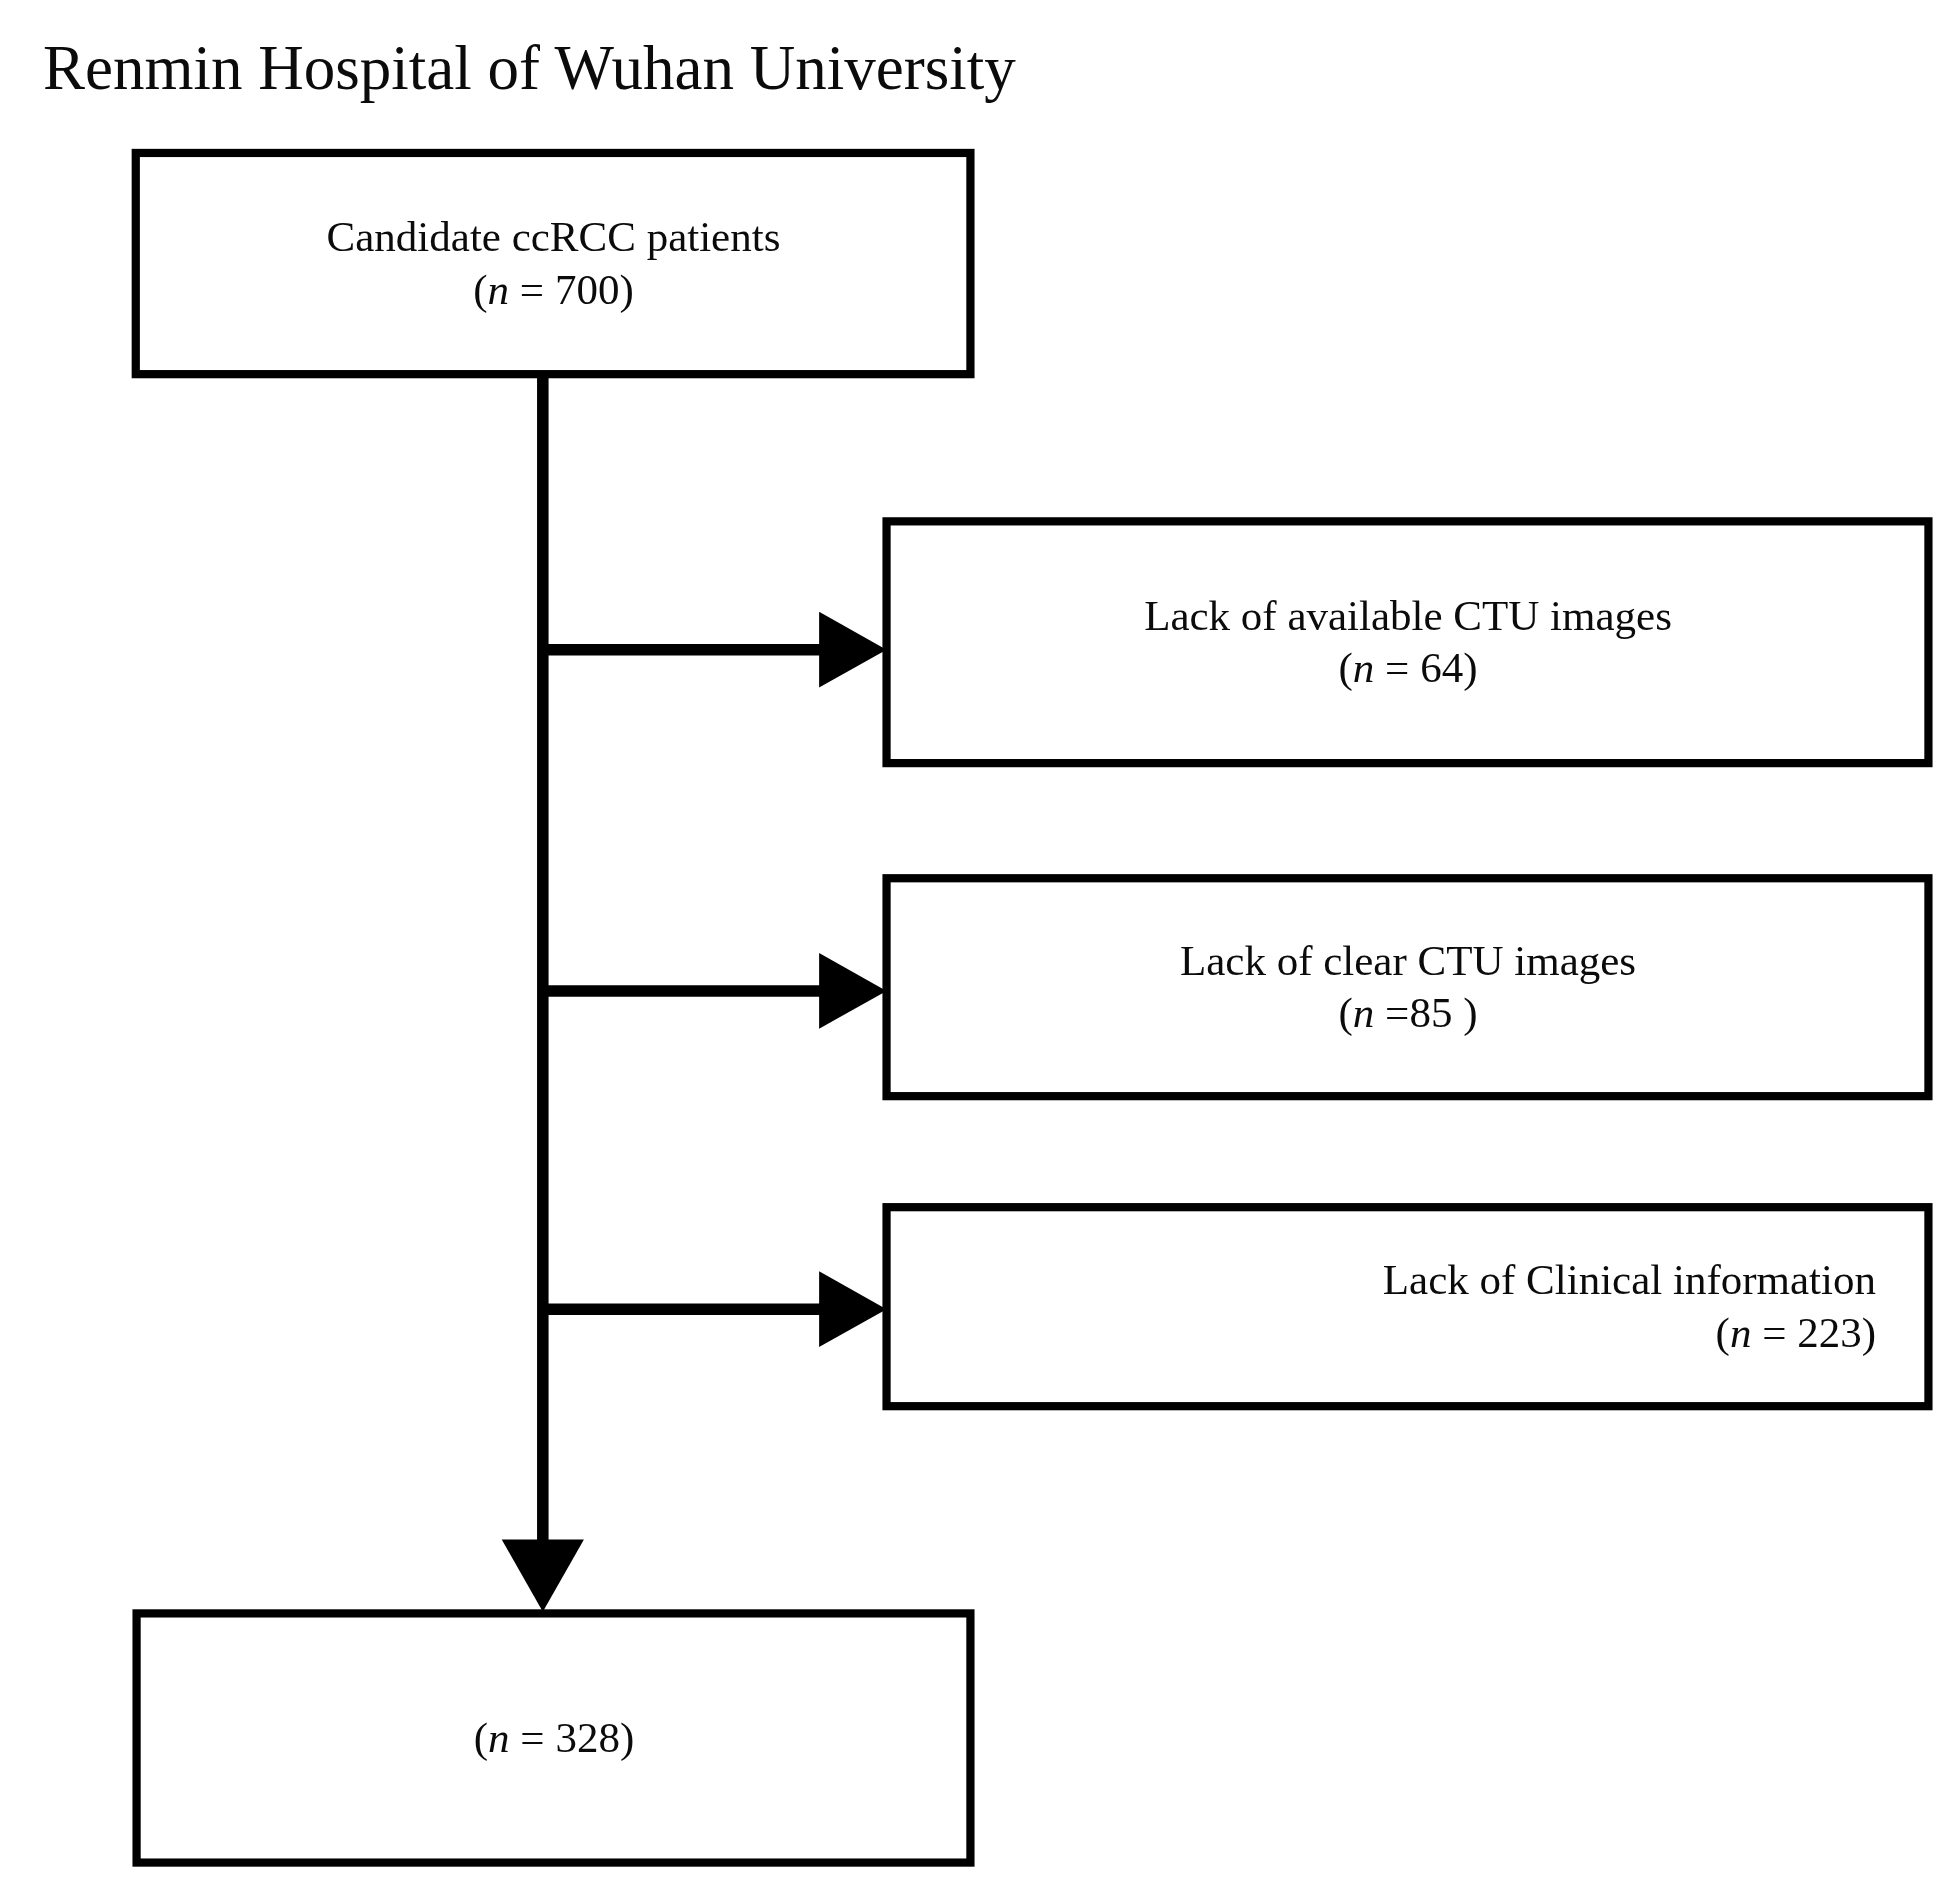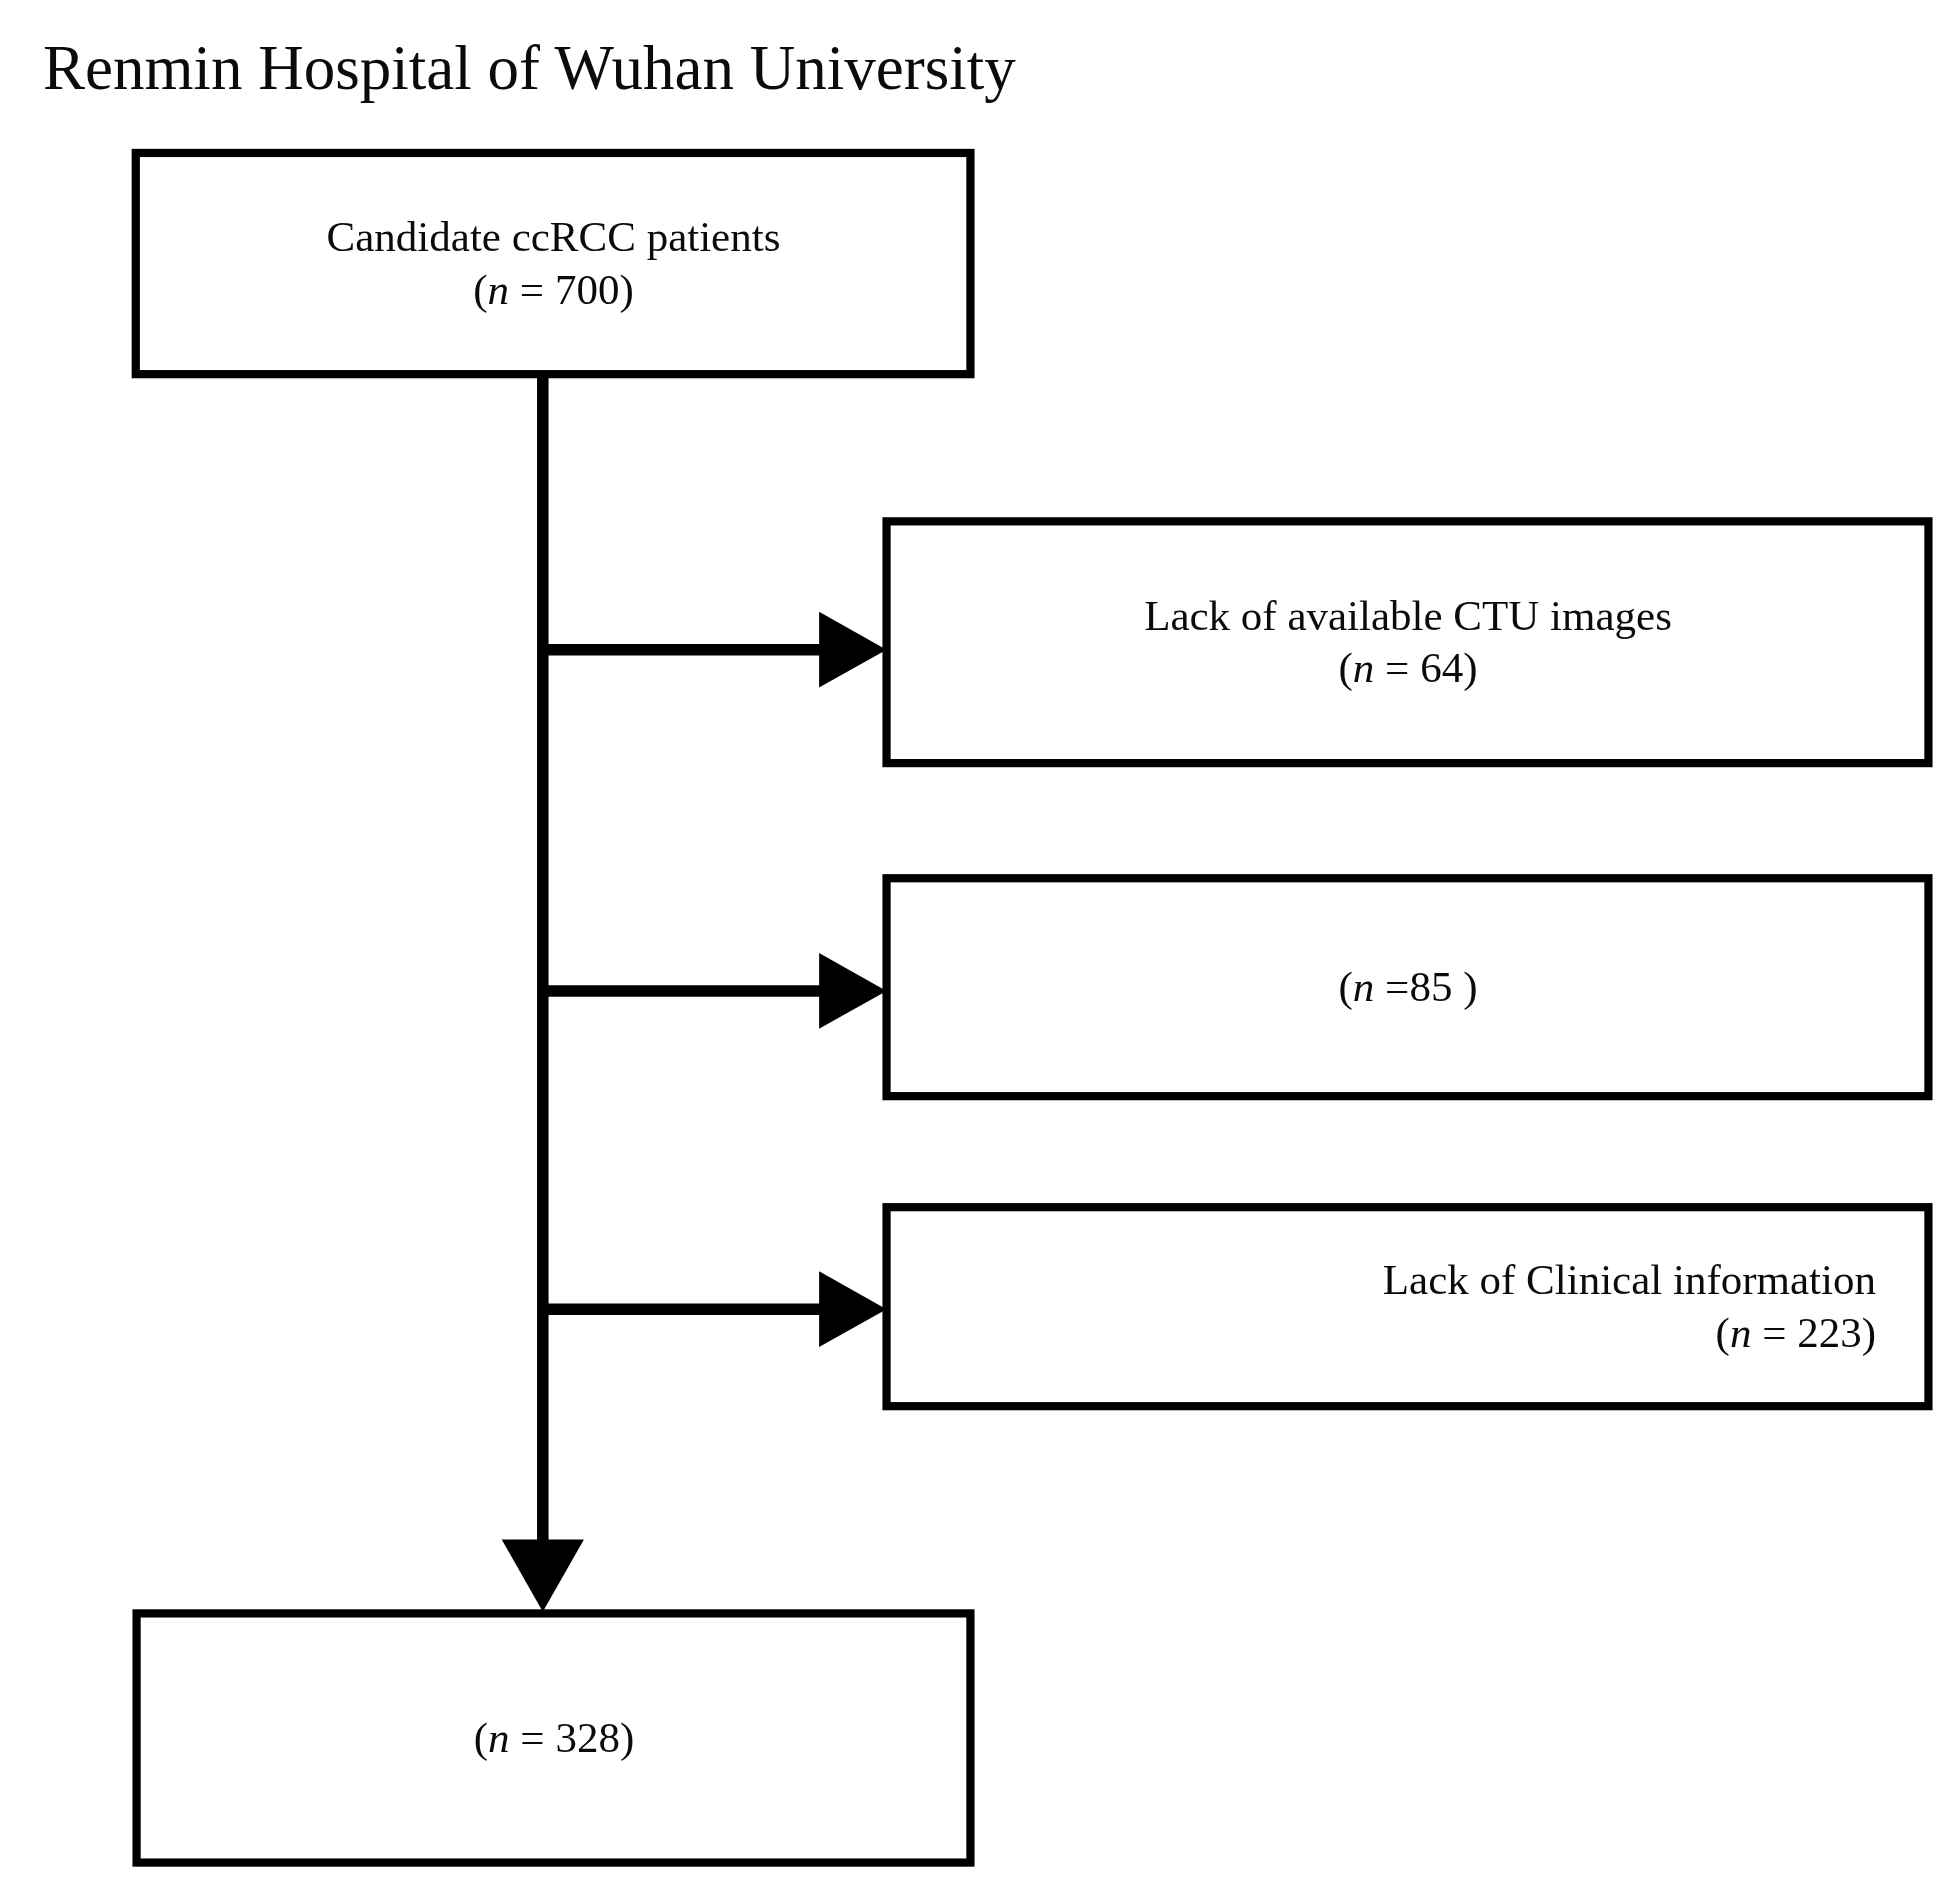--- a/index.html
+++ b/index.html
@@ -101,20 +101,21 @@
     <span class="line-1">Candidate ccRCC patients</span>
     <span class="line-2"><span>(</span><span class="n-italic">n</span><span> = </span><span>700</span><span>)</span></span>
   </div>
 
   <div class="node-label" style="left:887px; top:521px; width:1042px; height:242px;">
     <span class="line-1">Lack of available CTU images</span>
     <span class="line-2"><span>(</span><span class="n-italic">n</span><span> = </span><span>64</span><span>)</span></span>
   </div>
 
   <div class="node-label" style="left:887px; top:878px; width:1042px; height:218px;">
+    <span class="line-1">Lack of clear CTU images</span>
     <span class="line-2"><span>(</span><span class="n-italic">n</span><span> =</span><span>85</span><span> )</span></span>
   </div>
 
   <div class="node-label" style="left:834px; top:1207px; width:1042px; height:199px;align-items:flex-end;">
     <span class="line-1">Lack of Clinical information</span>
     <span class="line-2"><span>(</span><span class="n-italic">n</span><span> = </span><span>223</span><span>)</span></span>
   </div>
 
   <div class="node-label" style="left:137px; top:1614px; width:834px; height:249px;">
     <span class="line-2"><span>(</span><span class="n-italic">n</span><span> = </span><span>328</span><span>)</span></span>

